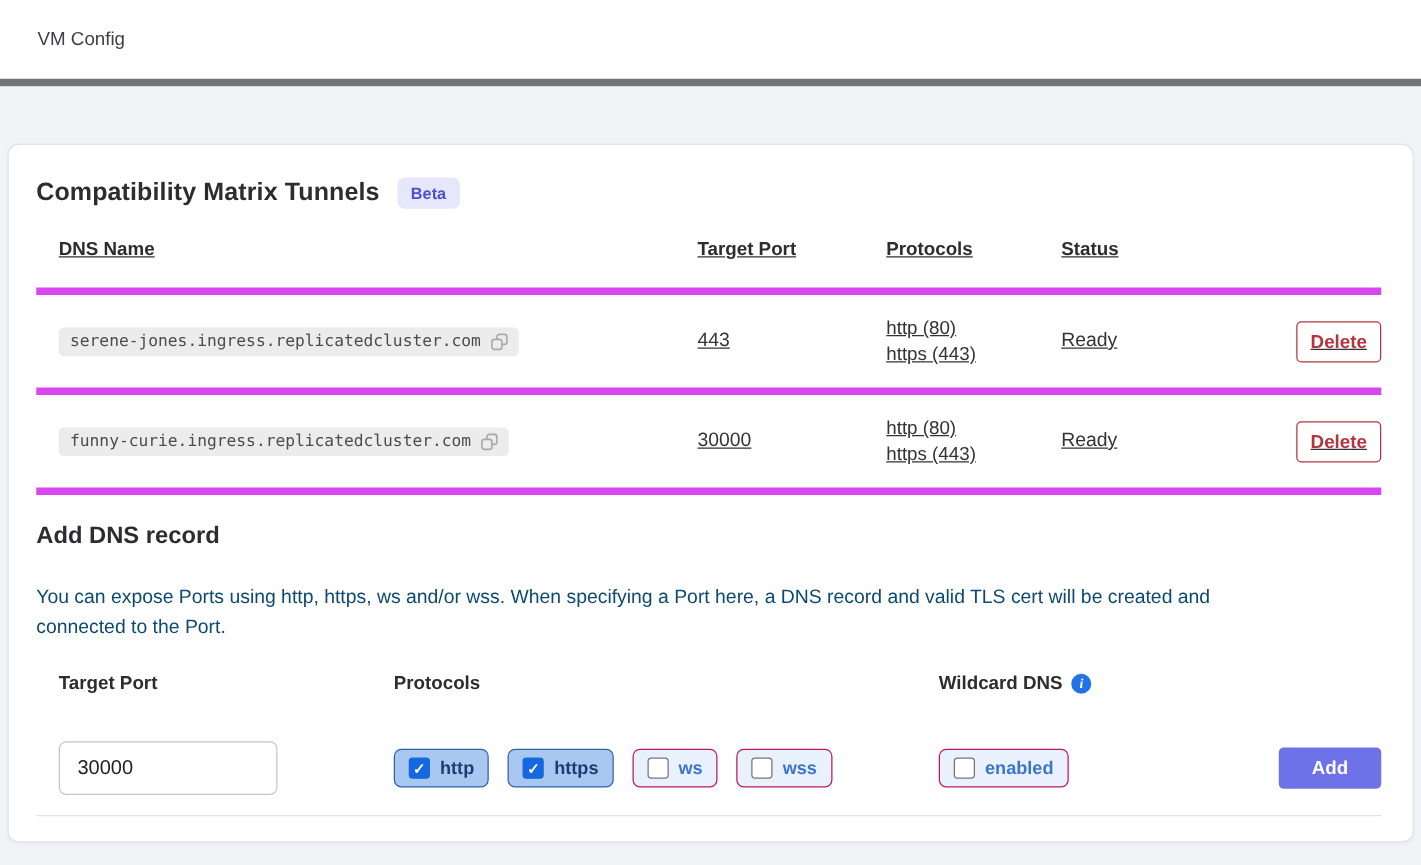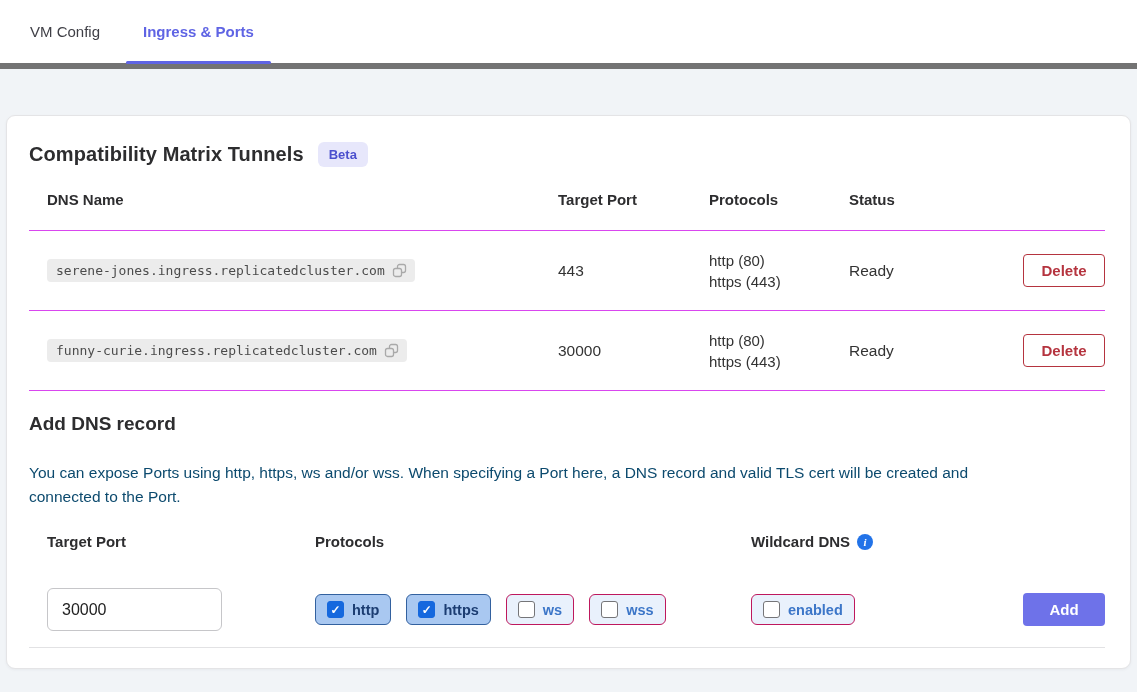--- a/index.html
+++ b/index.html
@@ -22,33 +22,33 @@
     box-shadow:0 1px 3px rgba(30,40,60,.05); padding:26px 25px 20px 22px; }
 
   .title-row { display:flex; align-items:center; padding-left:0px; }
   .card-title { font-size:20px; font-weight:700; color:#2d2d2f; letter-spacing:.1px; }
   .badge { margin-left:14px; background:#e7e7fb; color:#4c50ce; font-size:13px;
     font-weight:700; padding:5px 11px; border-radius:6px; }
 
   
   .tbl-header, .tbl-row { display:grid;
     grid-template-columns:511px 151px 140px 140px 1fr;
-    padding:0 0 0 18px; border-bottom:1px solid #d946ef; align-items:center; }
+    padding:0 0 0 18px; border-bottom:6px solid #d946ef; align-items:center;text-decoration:underline; }
   .tbl-header { margin-top:24px; padding-bottom:22px; }
   .tbl-header > div { font-size:15px; font-weight:700; color:#2d2d2f; }
   .tbl-row { height:80px; font-size:15.5px; color:#333; }
   .proto-cell { font-size:15px; line-height:21px; }
   .action-cell { display:flex; justify-content:flex-end; }
 
   .dns-pill { display:inline-flex; align-items:center; gap:7px; background:#ececec;
     border-radius:4px; padding:4px 8px 4px 9px;
     font-family:"DejaVu Sans Mono", monospace; font-size:13px; color:#4c4c4c; }
   .copy-ic { flex:0 0 auto; cursor:pointer; }
 
-  .delete-btn { width:82px; height:33px; background:#fff; border:1px solid #b5343f;
+  .delete-btn { width:68px; height:33px; background:#fff; border:1px solid #b5343f;
     border-radius:4px; color:#b5343f; font-weight:700; font-size:15px;
     font-family:inherit; cursor:pointer; }
 
   
   .section-title { margin-top:22px; font-size:19px; font-weight:700; color:#2d2d2f; }
   .desc { margin-top:26px; max-width:1005px; font-size:15.5px; line-height:1.55;
     color:#0c4a6e; }
 
   .form-grid { display:grid; grid-template-columns:268px 436px 238px 1fr;
     padding-left:18px; align-items:center; }
@@ -81,21 +81,20 @@
     border-radius:4px; color:#fff; font-weight:700; font-size:15px;
     font-family:inherit; cursor:pointer; justify-self:end; }
 
   .bottom-divider { margin-top:16px; border-top:1px solid #e2e2e4; height:0; }
 </style>
 </head>
 <body>
 
 <div class="tabbar">
   <div class="tab tab-vm">VM Config</div>
-  <div class="tab tab-ingress">Ingress &amp; Ports</div>
 </div>
 
 <div class="main">
   <div class="card">
 
     <div class="title-row">
       <div class="card-title">Compatibility Matrix Tunnels</div>
       <span class="badge">Beta</span>
     </div>
 

